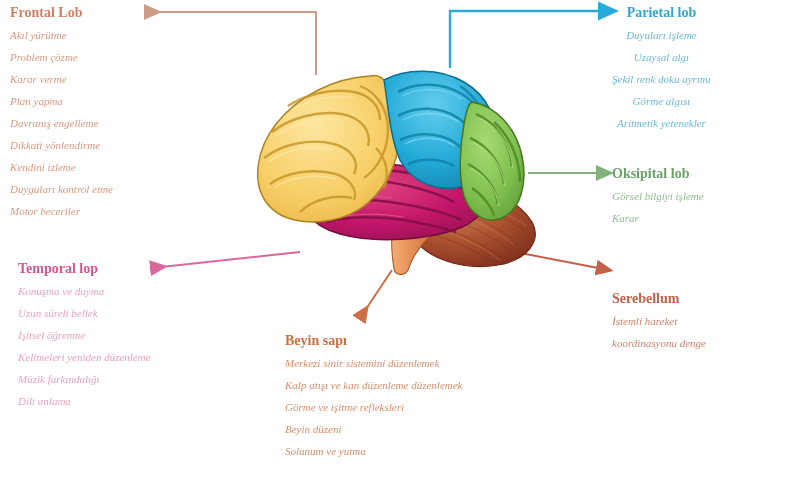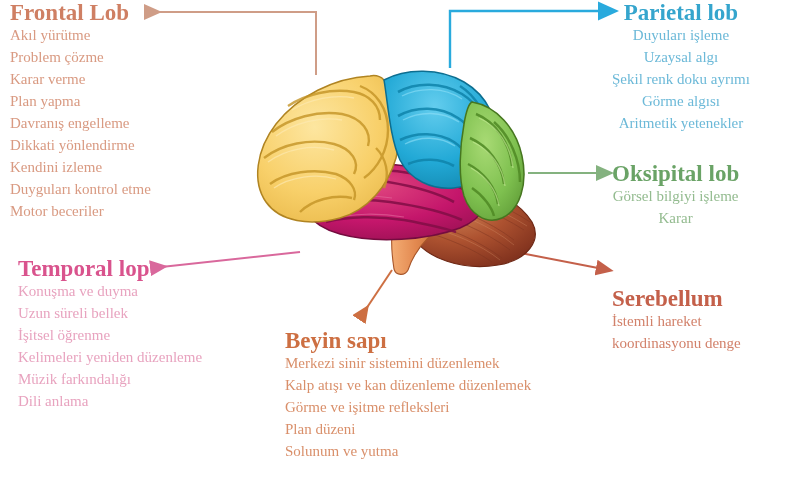--- a/index.html
+++ b/index.html
@@ -14,43 +14,44 @@
     height: 481px;
     background: #ffffff;
     overflow: hidden;
     font-family: "Liberation Serif", "DejaVu Serif", serif;
   }
 
   .block { position: absolute; }
 
   .block .title {
     font-weight: bold;
-    font-size: 23px;
+    font-size: 14px;
     line-height: 22px;
     white-space: nowrap;
   }
   .block ul {
     list-style: none;
     margin: 0;
     padding: 0;
   }
   .block li {
-    font-size: 15px;
+    font-size: 11px;
     line-height: 22px;
     white-space: nowrap;
+    font-style: italic;
   }
 
   
   .t-frontal   .title, .t-frontal   li { color: #d99a82; }
   .t-frontal   .title { color: #cf7f63; }
 
   .t-parietal  .title, .t-parietal  li { color: #6cb9d8; text-align: center; }
   .t-parietal  .title { color: #35a5cd; }
 
-  .t-occipital .title, .t-occipital li { color: #93bb8f; text-align: center; }
+  .t-occipital .title, .t-occipital li { color: #93bb8f; }
   .t-occipital .title { color: #6aa366; }
 
   .t-cerebellum .title, .t-cerebellum li { color: #d2816a; }
   .t-cerebellum .title { color: #c4604a; }
 
   .t-temporal  .title, .t-temporal  li { color: #e8a3bf; }
   .t-temporal  .title { color: #d9538d; }
 
   .t-brainstem .title, .t-brainstem li { color: #d98f6a; }
   .t-brainstem .title { color: #cd6f42; }
@@ -320,18 +321,18 @@
       <li>Dili anlama</li>
     </ul>
   </div>
 
   <div class="block t-brainstem" id="blk-brainstem">
     <div class="title">Beyin sapı</div>
     <ul>
       <li>Merkezi sinir sistemini düzenlemek</li>
       <li>Kalp atışı ve kan düzenleme düzenlemek</li>
       <li>Görme ve işitme refleksleri</li>
-      <li>Plan düzeni</li>
+      <li>Beyin düzeni</li>
       <li>Solunum ve yutma</li>
     </ul>
   </div>
 
 </div>
 
 </body></html>

